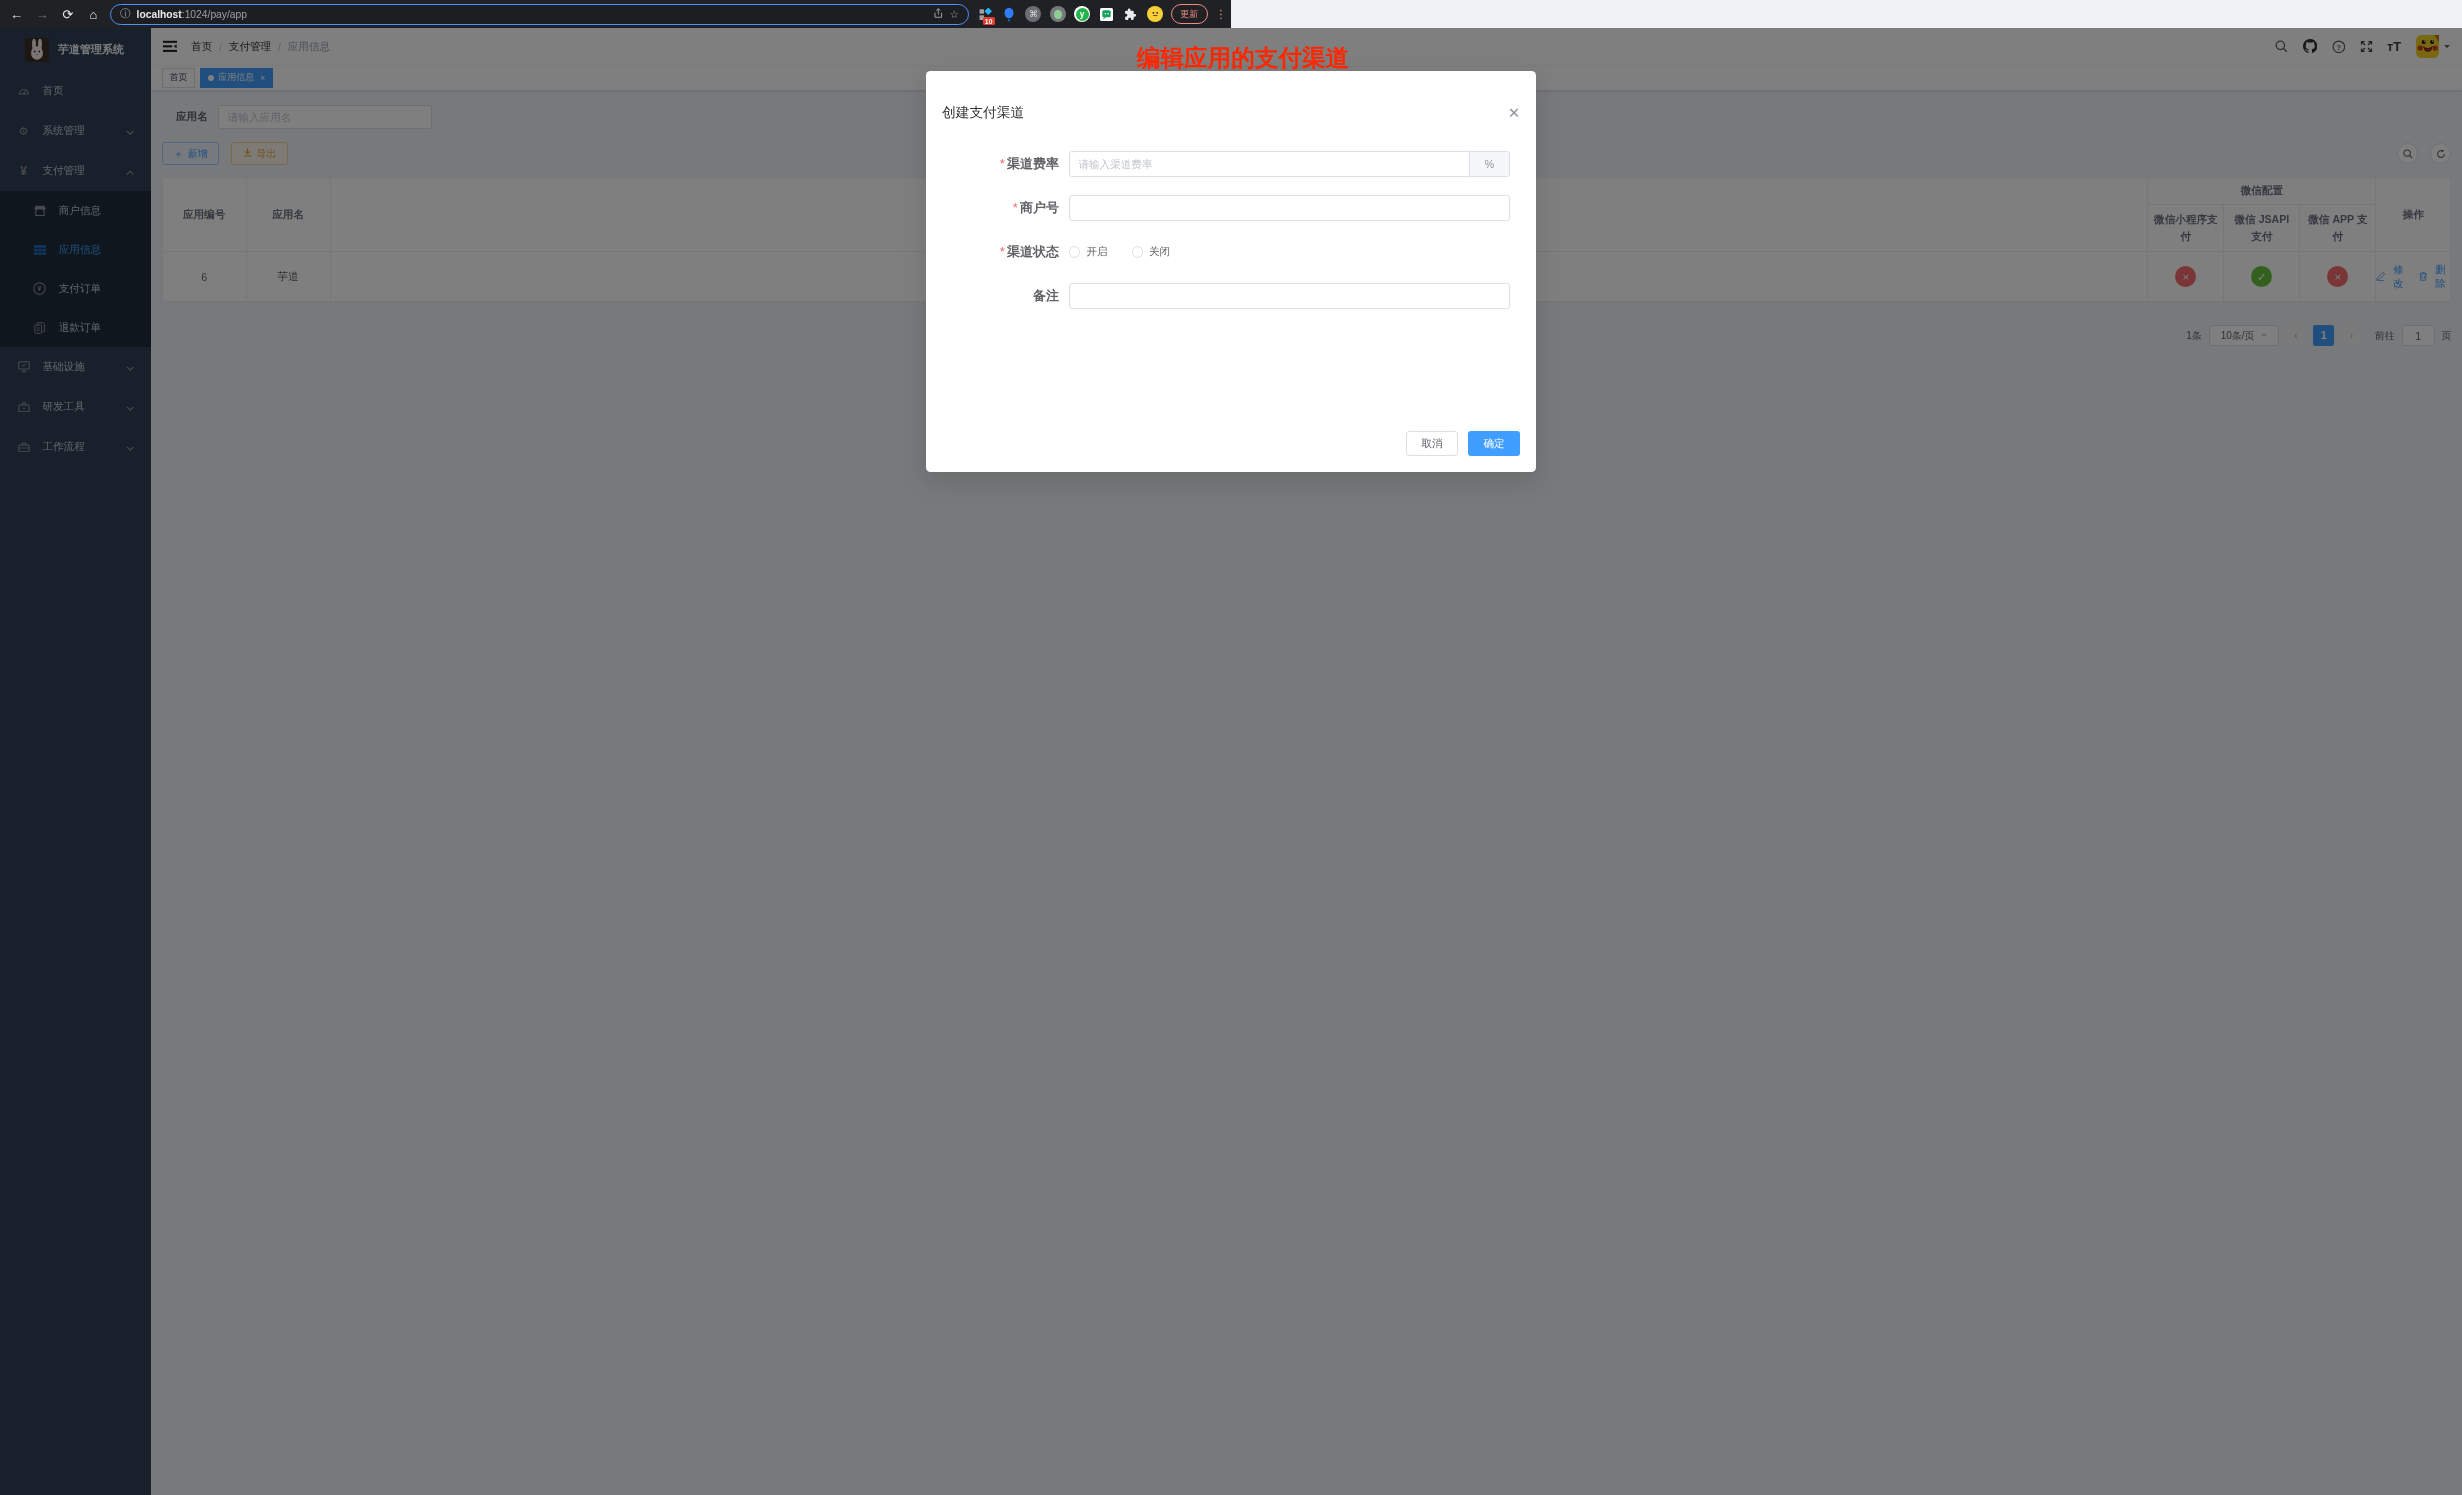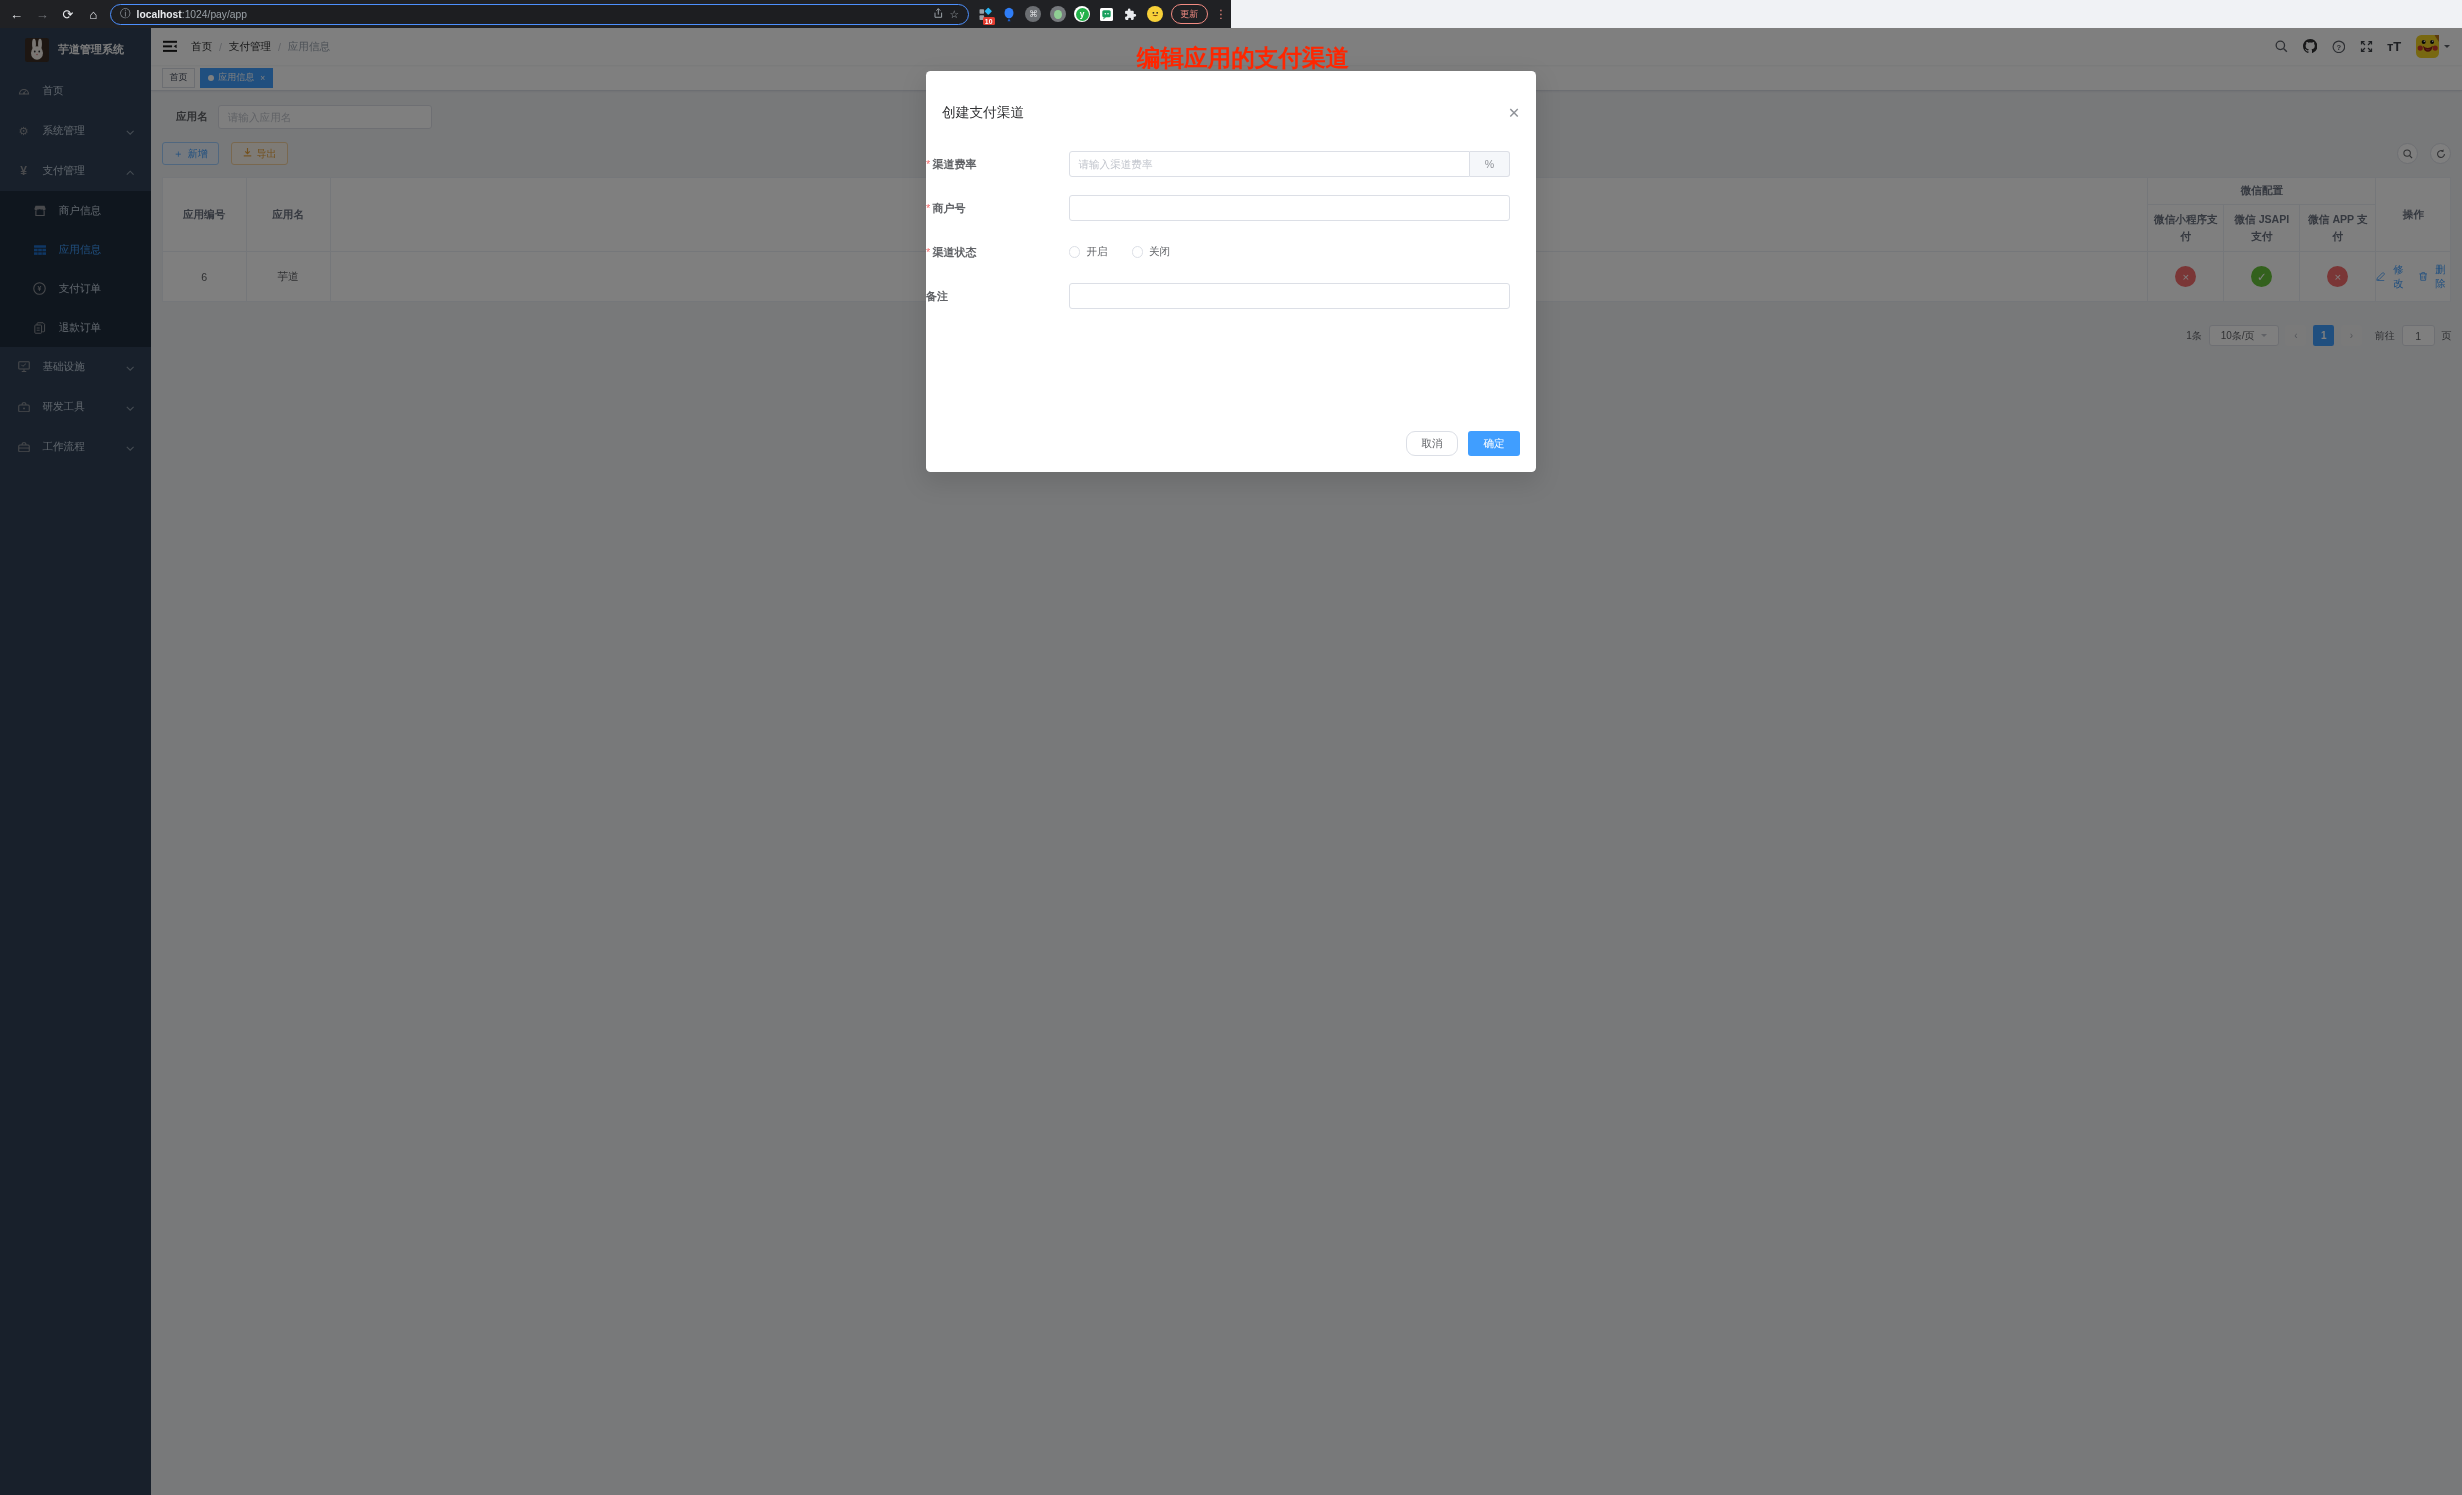--- a/index.html
+++ b/index.html
@@ -117,34 +117,34 @@
   .annotation { position: absolute; top: 14.4px; left: calc(50% + 12px); transform: translateX(-50%);
     z-index: 60; color: #ff2600; font-size: 23.6px; font-weight: bold; white-space: nowrap; }
 
   .modal { position: absolute; top: 43px; left: 50%; transform: translateX(-50%); width: 610px; height: 401px;
     background: #fff; border-radius: 4.6px; box-shadow: 0 9px 24px 3px rgba(0,0,0,.1); z-index: 50; padding-top: 13px; }
   .modal-header { padding: 0 16px; display: flex; align-items: center; margin-top: 20px; }
   .modal-title { font-size: 13.7px; color: #303133; }
   .modal-close { margin-left: auto; color: #909399; font-size: 14.4px; cursor: pointer; line-height: 1; }
   .modal-body { margin-top: 20px; }
   .form-row { height: 44px; display: flex; align-items: center; }
-  .form-label { width: 143px; padding-right: 10px; font-size: 11px; color: #606266; font-weight: bold; }
+  .form-label { width: 143px; padding-right: 10px; text-align: right; font-size: 13px; color: #606266; font-weight: bold; }
   .req { color: #f56c6c; margin-right: 2.3px; font-weight: normal; }
   .form-field { display: flex; align-items: center; width: 441px; }
   .form-field .el-input { height: 26px; flex: 1; }
   .input-group { display: flex; width: 100%; }
   .input-group .el-input { border-radius: 3px 0 0 3px; }
   .input-append { width: 40px; background: #f5f7fa; border: 0.8px solid #dcdfe6; border-left: none;
     border-radius: 0 3px 3px 0; display: flex; align-items: center; justify-content: center;
     color: #909399; font-size: 10.6px; }
   .radio-opt { display: inline-flex; align-items: center; gap: 6px; margin-right: 24px; cursor: pointer; }
   .radio-dot { width: 11.4px; height: 11.4px; border: 0.8px solid #dcdfe6; border-radius: 50%; background: #fff; }
   .radio-lbl { font-size: 10.6px; color: #606266; }
   .modal-footer { position: absolute; right: 16px; bottom: 16px; display: flex; gap: 10px; }
-  .btn-cancel { width: 52px; height: 25px; border: 0.8px solid #dcdfe6; border-radius: 9px; background: #fff;
+  .btn-cancel { width: 52px; height: 25px; border: 0.8px solid #dcdfe6; border-radius: 3px; background: #fff;
     color: #606266; font-size: 10.6px; display: flex; align-items: center; justify-content: center; cursor: pointer; }
   .btn-confirm { width: 52px; height: 25px; border-radius: 3px; background: #409eff; color: #fff;
     font-size: 10.6px; display: flex; align-items: center; justify-content: center; cursor: pointer; }
 
   svg { flex: 0 0 auto; }
 </style>
 </head>
 <body>
 
 <div class="browser">

